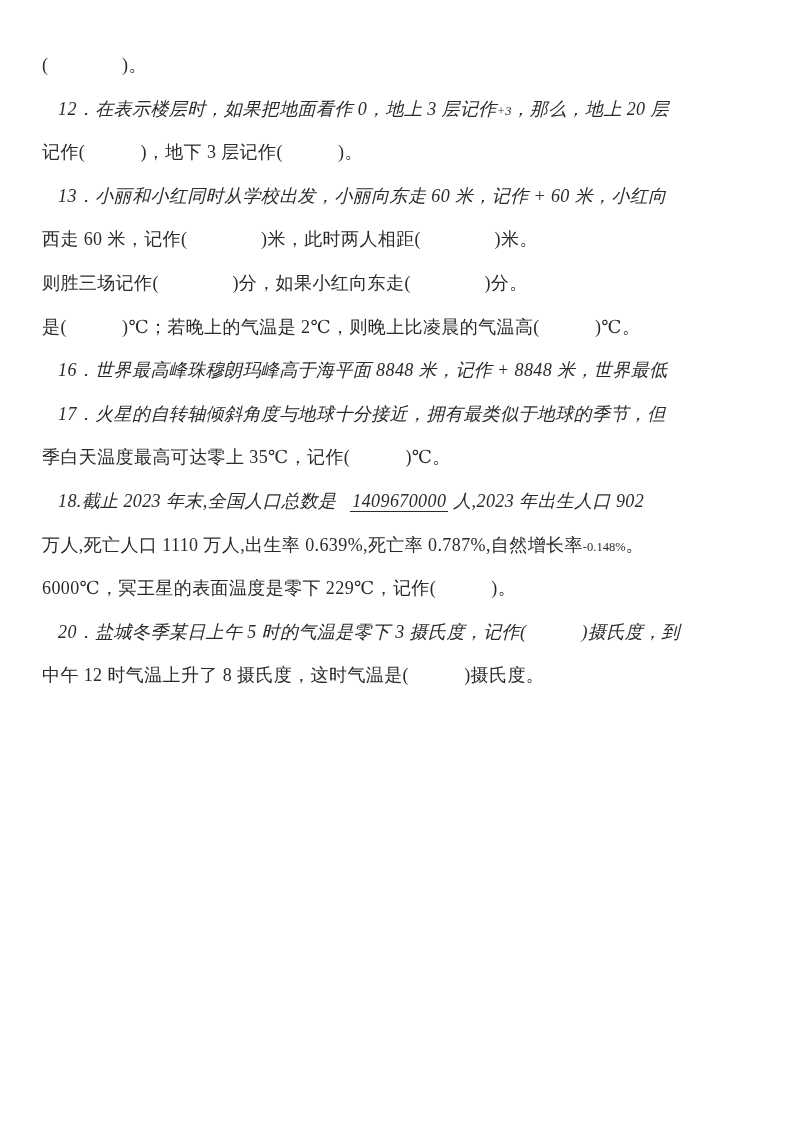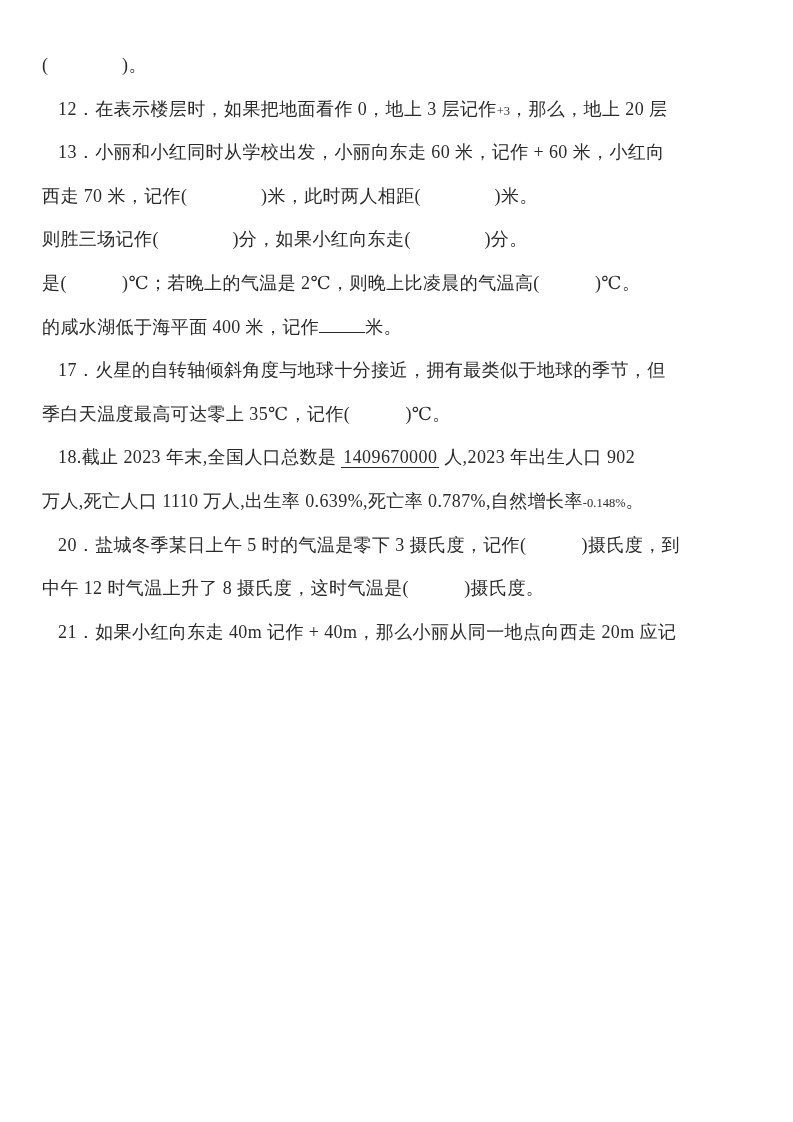--- a/index.html
+++ b/index.html
@@ -16,50 +16,52 @@
     padding:44px 44px 0 42px;
     box-sizing:border-box;
   }
   .line{
     font-size:18px;
     line-height:43.6px;
     height:43.6px;
     white-space:nowrap;
     letter-spacing:0.4px;
   }
-  .indent{ text-indent:16px; }
+  .indent{ text-indent:16px;font-style:italic; }
   .small{
     font-size:12.5px;
     letter-spacing:0;
   }
   .underline{
     border-bottom:1.3px solid #2a2a2a;
     padding:0 2px;
+    margin-left:9px;
   }
   .blank{
     display:inline-block;
     width:46px;
     height:16px;
     border-bottom:1.3px solid #2a2a2a;
     vertical-align:baseline;
   }
 </style>
 </head>
 <body>
 
 <div class="page">
   <div class="content">
       <div class="line"><span>(　　　　)。</span></div>
       <div class="line indent"><span>12．在表示楼层时，如果把地面看作 0，地上 3 层记作</span><span class="small">+3</span><span>，那么，地上 20 层</span></div>
+      <div class="line"><span>记作(　　　)，地下 3 层记作(　　　)。</span></div>
       <div class="line indent"><span>13．小丽和小红同时从学校出发，小丽向东走 60 米，记作 + 60 米，小红向</span></div>
-      <div class="line"><span>西走 70 米，记作(　　　　)米，此时两人相距(　　　　)米。</span></div>
+      <div class="line"><span>西走 60 米，记作(　　　　)米，此时两人相距(　　　　)米。</span></div>
       <div class="line"><span>则胜三场记作(　　　　)分，如果小红向东走(　　　　)分。</span></div>
       <div class="line"><span>是(　　　)℃；若晚上的气温是 2℃，则晚上比凌晨的气温高(　　　)℃。</span></div>
-      <div class="line"><span>的咸水湖低于海平面 400 米，记作</span><span class="blank"></span><span>米。</span></div>
+      <div class="line indent"><span>16．世界最高峰珠穆朗玛峰高于海平面 8848 米，记作 + 8848 米，世界最低</span></div>
       <div class="line indent"><span>17．火星的自转轴倾斜角度与地球十分接近，拥有最类似于地球的季节，但</span></div>
       <div class="line"><span>季白天温度最高可达零上 35℃，记作(　　　)℃。</span></div>
       <div class="line indent"><span>18.截止 2023 年末,全国人口总数是 </span><span class="underline">1409670000</span><span> 人,2023 年出生人口 902</span></div>
       <div class="line"><span>万人,死亡人口 1110 万人,出生率 0.639%,死亡率 0.787%,自然增长率</span><span class="small">-0.148%</span><span>。</span></div>
+      <div class="line"><span>6000℃，冥王星的表面温度是零下 229℃，记作(　　　)。</span></div>
       <div class="line indent"><span>20．盐城冬季某日上午 5 时的气温是零下 3 摄氏度，记作(　　　)摄氏度，到</span></div>
       <div class="line"><span>中午 12 时气温上升了 8 摄氏度，这时气温是(　　　)摄氏度。</span></div>
-      <div class="line indent"><span>21．如果小红向东走 40m 记作 + 40m，那么小丽从同一地点向西走 20m 应记</span></div>
     </div>
 </div>
 
 </body></html>

